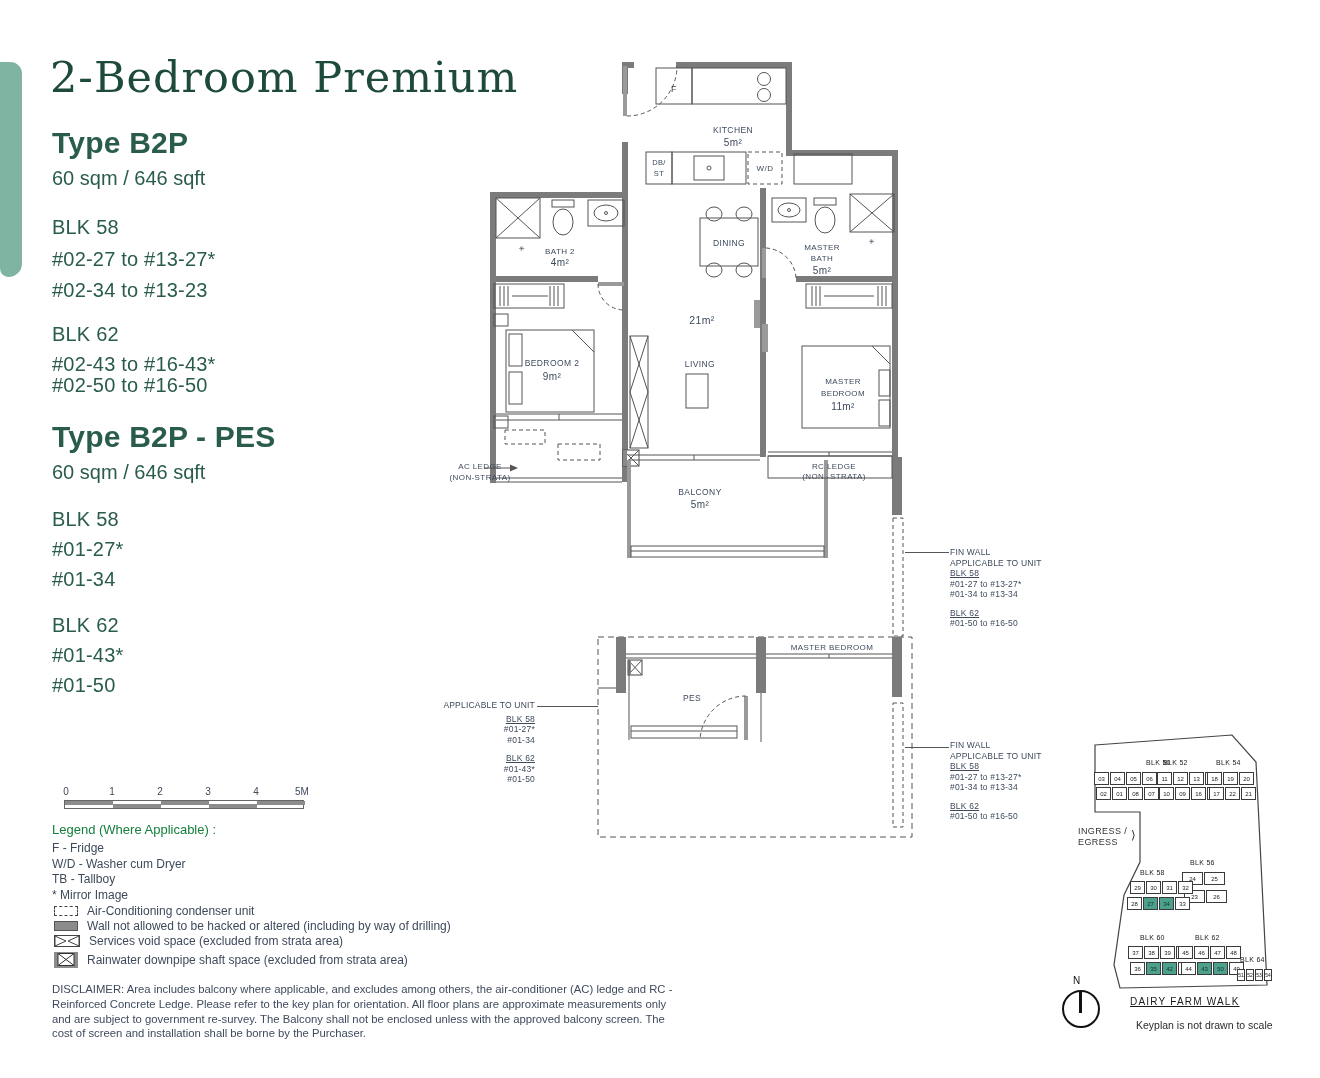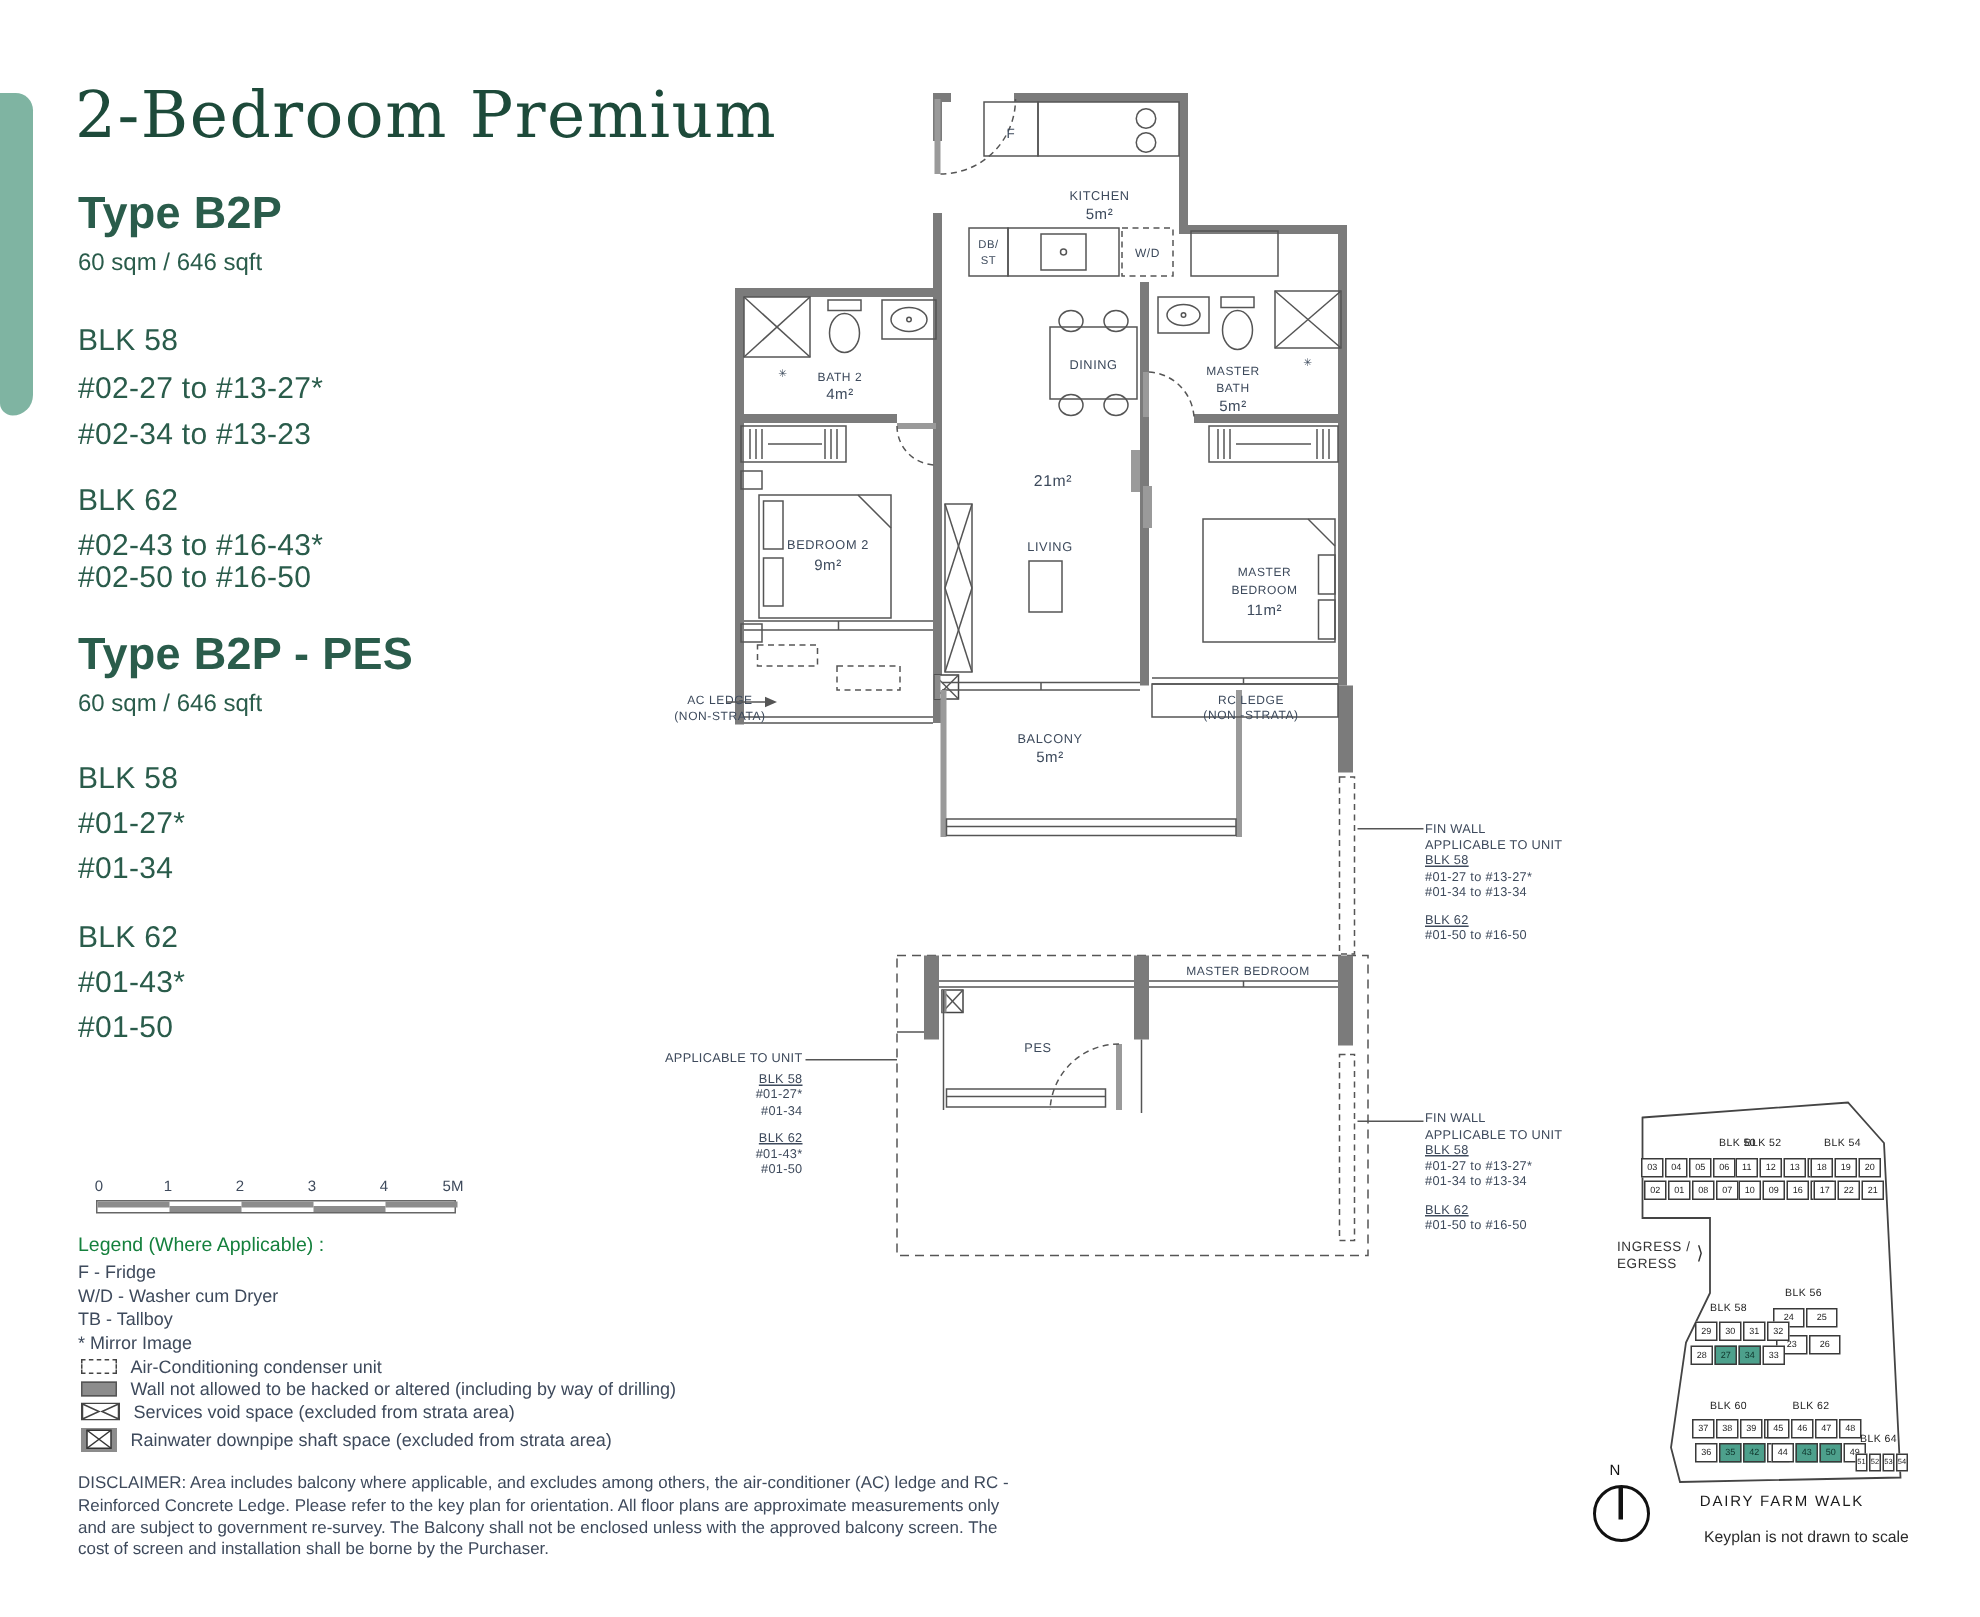--- a/index.html
+++ b/index.html
@@ -5,21 +5,21 @@
   html,body{margin:0;padding:0;}
   body{width:1320px;height:1078px;position:relative;background:#ffffff;
        font-family:"Liberation Sans",sans-serif;overflow:hidden;color:#3e4a5c;}
   
   .accent-bar{position:absolute;left:0;top:62px;width:22px;height:215px;background:#7fb4a2;
               border-radius:0 22px 26px 16px;}
   
   .lp-title{position:absolute;left:50px;top:52px;font-family:"DejaVu Serif",serif;
             font-size:43px;color:#1d4a3a;letter-spacing:1px;}
   .lp-type{position:absolute;left:52px;font-size:30px;font-weight:700;color:#2a5c4b;letter-spacing:.2px;}
-  .lp-size{position:absolute;left:52px;font-size:16px;color:#2a5c4b;}
+  .lp-size{position:absolute;left:52px;font-size:20px;color:#2a5c4b;}
   .lp-line{position:absolute;left:52px;font-size:20px;color:#2a5c4b;letter-spacing:.2px;}
   
   #plan{position:absolute;left:400px;top:48px;}
   #plan text{font-family:"Liberation Sans",sans-serif;fill:#3d4a5c;text-anchor:middle;letter-spacing:.4px;}
   .t10{font-size:10px}.t9{font-size:9px}.t85{font-size:8.5px}.t8{font-size:8px}.t75{font-size:7.5px}.t7{font-size:7px}
   .red{fill:#ee5f4d}
   .wall{fill:#7b7b7b}
   .ln{stroke:#555;fill:none;stroke-width:1}
   .dsh{stroke-dasharray:4 3}
   .dsh2{stroke-dasharray:6 4}
@@ -46,22 +46,22 @@
   
   #disclaimer{position:absolute;left:52px;top:982px;width:632px;font-size:11.3px;line-height:14.8px;color:#3e4a5c;}
   
   #keyplan{position:absolute;left:1060px;top:728px;width:262px;height:350px;}
   .kp-label{position:absolute;font-size:7px;color:#222;letter-spacing:.3px;white-space:nowrap;}
   .kp-cell{position:absolute;box-sizing:border-box;border:1px solid #3a3a3a;background:#fff;font-size:6px;
            color:#222;display:flex;align-items:center;justify-content:center;}
   .kp-cell.hl{background:#4da08c;color:#0f332b;}
   .kp-ingress{position:absolute;left:18px;top:98px;font-size:9px;letter-spacing:.4px;color:#333;line-height:11px;}
   .kp-chev{position:absolute;left:71px;top:100px;font-size:12px;color:#333;}
-  .kp-road{position:absolute;left:70px;top:268px;width:116px;text-align:center;font-size:10px;
-           letter-spacing:1.2px;color:#1a1a1a;}
+  .kp-road{position:absolute;left:70px;top:268px;width:116px;font-size:10px;
+           letter-spacing:1.2px;color:#1a1a1a;text-decoration:underline;}
   .kp-note{position:absolute;left:76px;top:291px;width:160px;font-size:10.5px;color:#2b2b2b;}
   .kp-n{position:absolute;left:13px;top:247px;font-size:10px;color:#111;}
   .kp-compass{position:absolute;left:2px;top:262px;width:38px;height:38px;border:2px solid #111;
               border-radius:50%;box-sizing:border-box;}
   .kp-needle{position:absolute;left:19px;top:264px;width:3px;height:21px;background:#111;}
 </style>
 </head>
 <body>
 
 <div class="accent-bar"></div>

